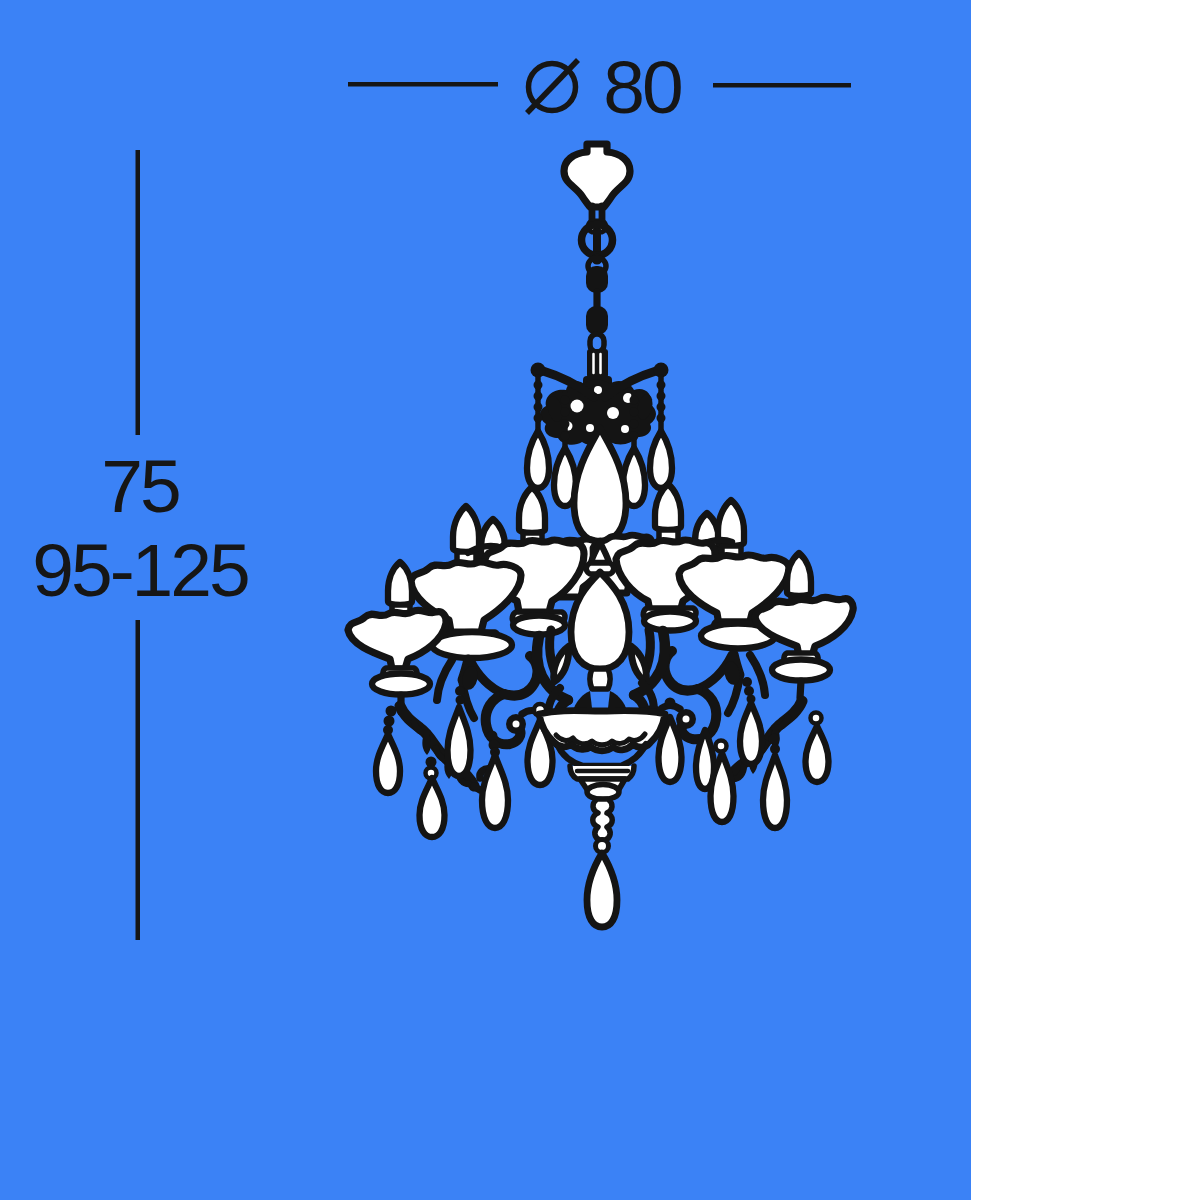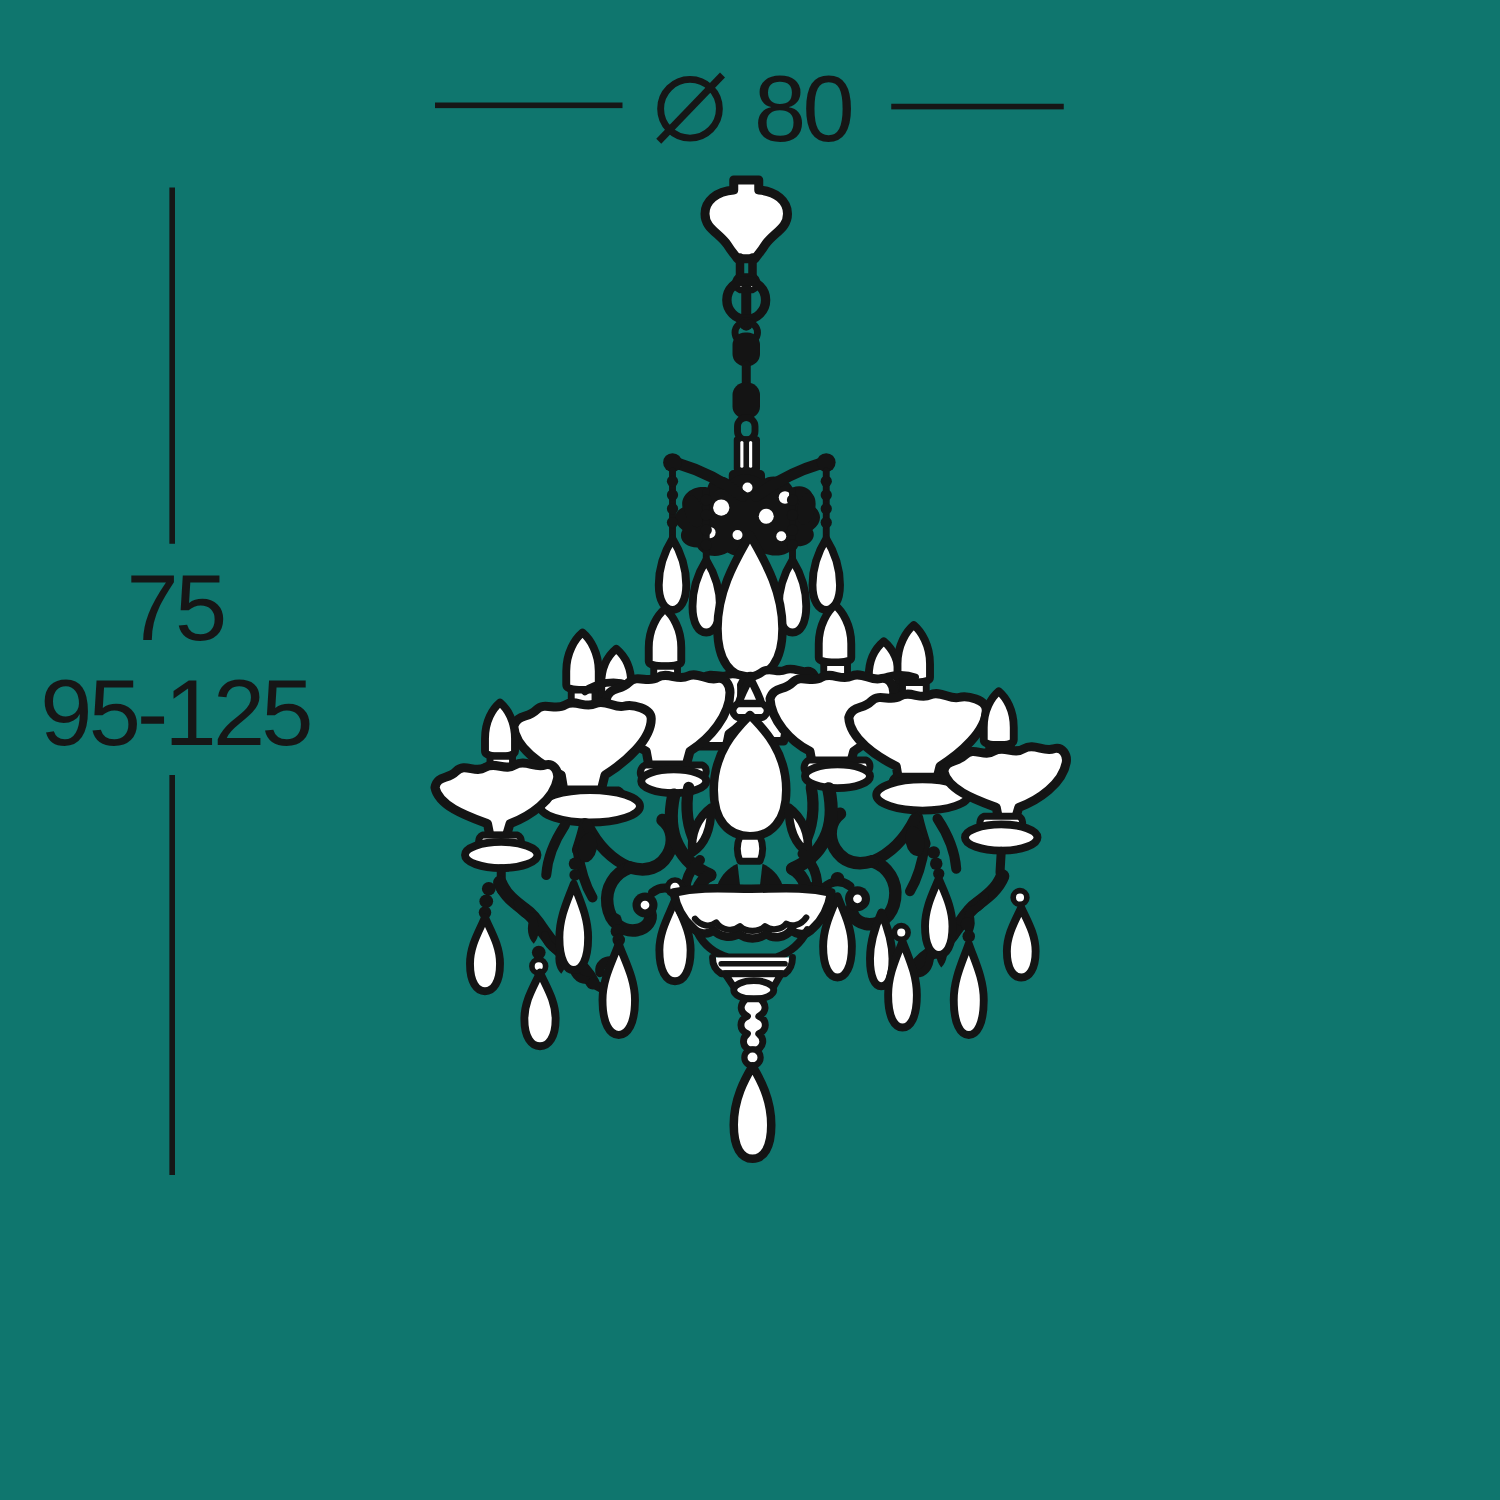--- a/index.html
+++ b/index.html
@@ -1,16 +1,16 @@
 <!DOCTYPE html>
 <html><head>
 <meta charset="utf-8">
 <style>
   html,body{margin:0;padding:0;background:#fff;}
-  #page{position:relative;width:1200px;height:1200px;background:#0f766e;overflow:hidden;
+  #page{position:relative;width:971px;height:1200px;background:#3b82f6;overflow:hidden;
         font-family:"Liberation Sans",sans-serif;}
   svg{position:absolute;left:0;top:0;}
   .txt{fill:#161616;font-family:"Liberation Sans",sans-serif;}
 </style>
 </head>
 <body>
 <div id="page">
 <svg width="1200" height="1200" viewBox="0 0 1200 1200">
 
   <rect x="348" y="82" width="150" height="4.5" fill="#161616"></rect>

